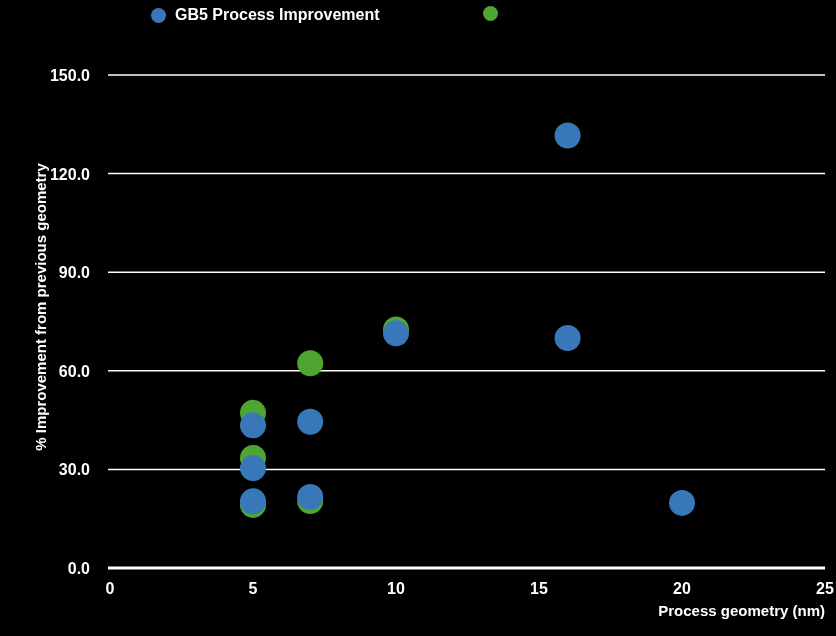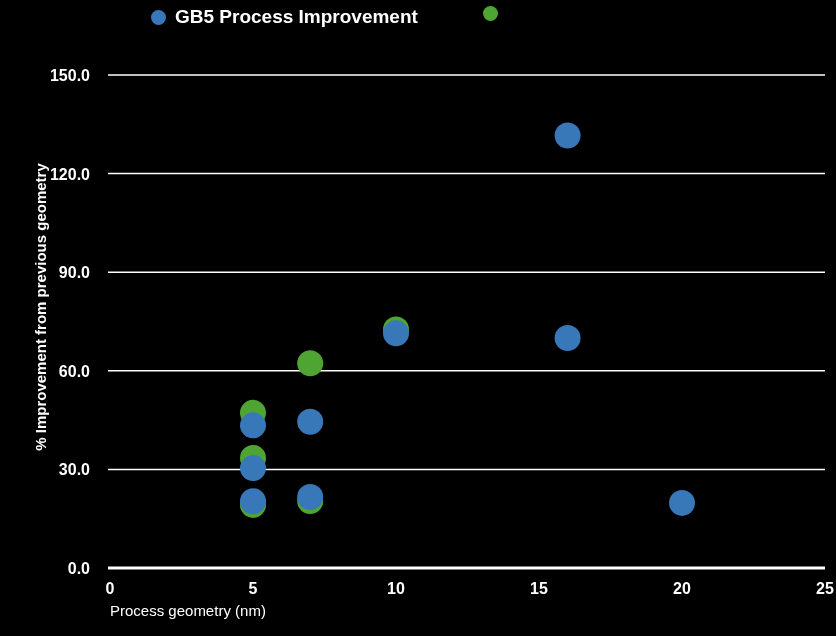--- a/index.html
+++ b/index.html
@@ -2,28 +2,28 @@
 <html><head>
 <meta charset="utf-8">
 <style>
   html,body{margin:0;padding:0;background:#000;}
   #stage{
     position:relative;width:836px;height:636px;background:#000;overflow:hidden;
     font-family:"Liberation Sans",sans-serif;color:#fff;
   }
   .legend-item{position:absolute;top:6px;display:flex;align-items:center;gap:9px;}
   .legend-dot{width:15px;height:15px;border-radius:50%;flex:0 0 auto;}
-  .legend-label{font-size:19px;font-weight:700;color:#fff;white-space:nowrap;}
+  .legend-label{font-size:16px;font-weight:700;color:#fff;white-space:nowrap;}
   #legend-item-0{left:151px;}
   #legend-item-1{left:483px;}
   #chart-svg{position:absolute;left:0;top:0;}
   .tick{fill:#ffffff;font-family:"Liberation Sans",sans-serif;font-size:16px;font-weight:700;}
   .x-title{
-    position:absolute;left:110px;width:715px;top:602px;text-align:left;
-    font-size:15px;font-weight:400;color:#fff;
+    position:absolute;left:110px;width:715px;top:602px;text-align:right;
+    font-size:15px;font-weight:700;color:#fff;
   }
   .y-title{
     position:absolute;left:40px;top:307px;
     transform:translate(-50%,-50%) rotate(-90deg);
     font-size:15px;font-weight:700;color:#fff;white-space:nowrap;
   }
 </style>
 </head>
 <body>
 

